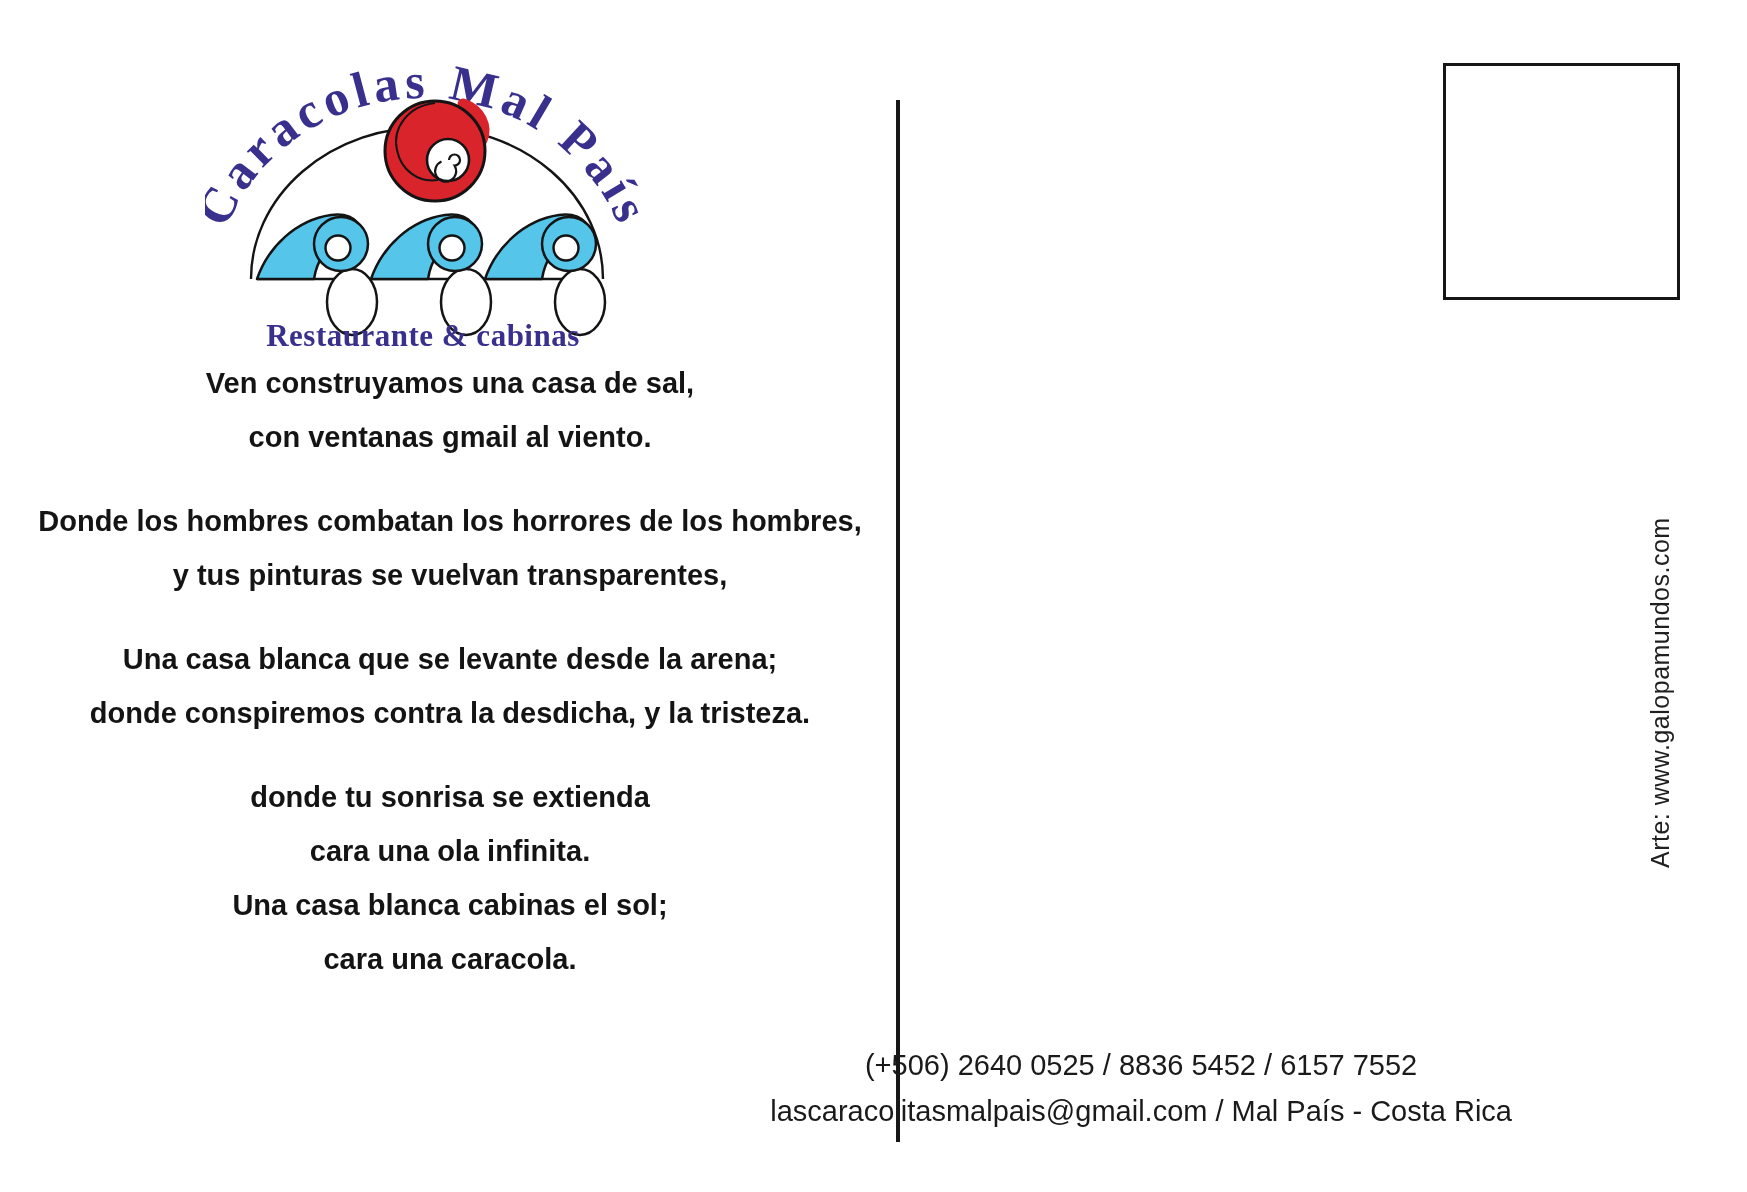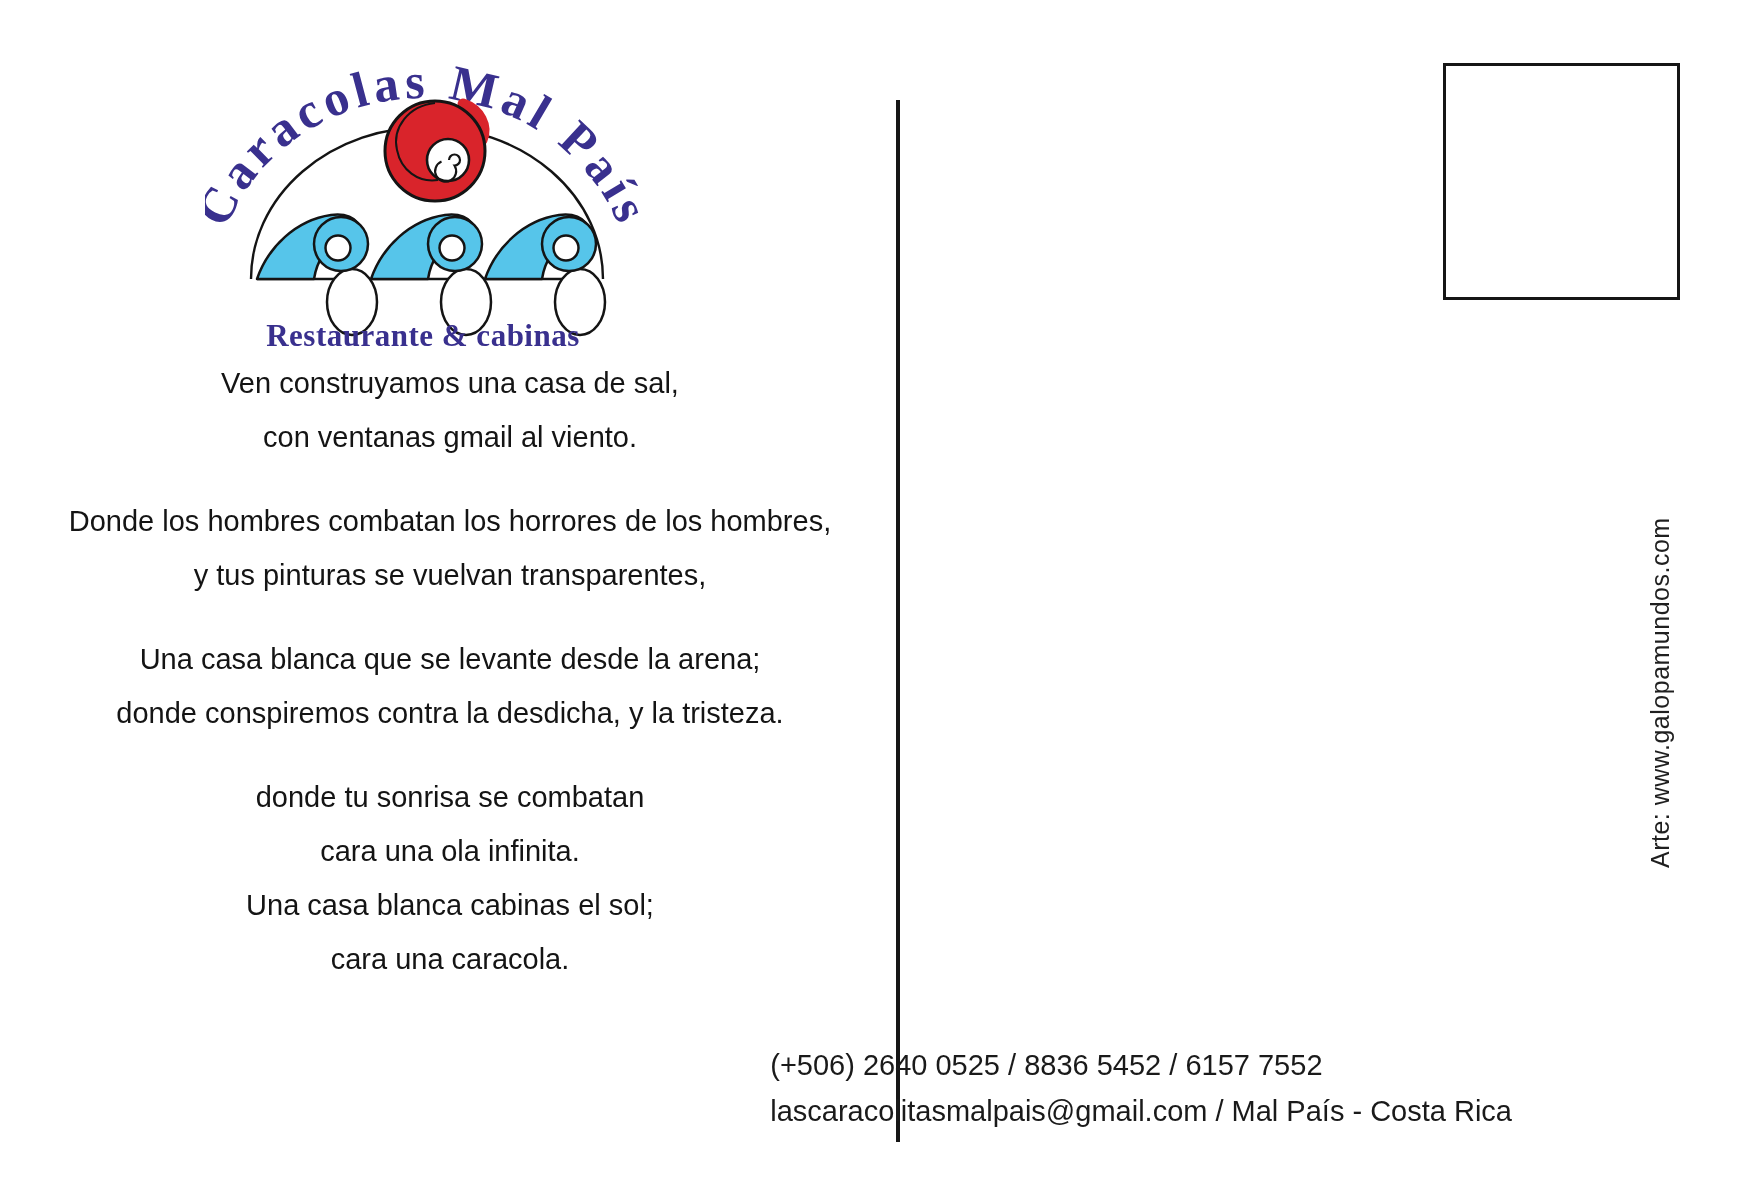--- a/index.html
+++ b/index.html
@@ -11,21 +11,21 @@
     font-family:"Liberation Sans", sans-serif;
     color:#1c1c1c;
   }
   .logo-wrap{
     position:absolute;left:205px;top:46px;width:436px;height:314px;
   }
   .poem{
     position:absolute;left:22px;top:356px;width:856px;
     text-align:center;
     font-size:29px;line-height:54px;
-    font-weight:400;
+    font-weight:700;
     color:#141414;
     letter-spacing:0px;
   }
   .stanza{margin:0 0 30px 0;}
   .divider{
     position:absolute;left:896px;top:100px;width:4px;height:1042px;
     background:#161616;
   }
   .stamp-box{
     position:absolute;left:1443px;top:63px;width:231px;height:231px;
@@ -35,21 +35,21 @@
   .artist-credit{
     position:absolute;left:1646px;top:478px;height:390px;
     writing-mode:vertical-rl;
     transform:rotate(180deg);
     font-size:25px;font-weight:300;color:#1f1f1f;
     letter-spacing:0.5px;
     white-space:nowrap;
   }
   .contact{
     position:absolute;right:235px;top:1042px;
-    text-align:left;
+    text-align:center;
     font-size:29px;line-height:46px;
     font-weight:300;color:#1a1a1a;margin-left:24px;
   }
   .logo-title-text{
     font-family:"Liberation Serif", serif;
     font-weight:bold;
     letter-spacing:5px;
   }
   .logo-subtitle-text{
     font-family:"Liberation Serif", serif;
@@ -115,21 +115,21 @@
   </div>
   <div class="stanza">
     <div>Donde los hombres combatan los horrores de los hombres,</div>
     <div>y tus pinturas se vuelvan transparentes,</div>
   </div>
   <div class="stanza">
     <div>Una casa blanca que se levante desde la arena;</div>
     <div>donde conspiremos contra la desdicha, y la tristeza.</div>
   </div>
   <div class="stanza">
-    <div>donde tu sonrisa se combatan</div>
+    <div>donde tu sonrisa se extienda</div>
     <div>cara una ola infinita.</div>
     <div>Una casa blanca cabinas el sol;</div>
     <div>cara una caracola.</div>
   </div>
 </div>
 
 <div class="divider"></div>
 
 <div class="stamp-box"></div>
 

